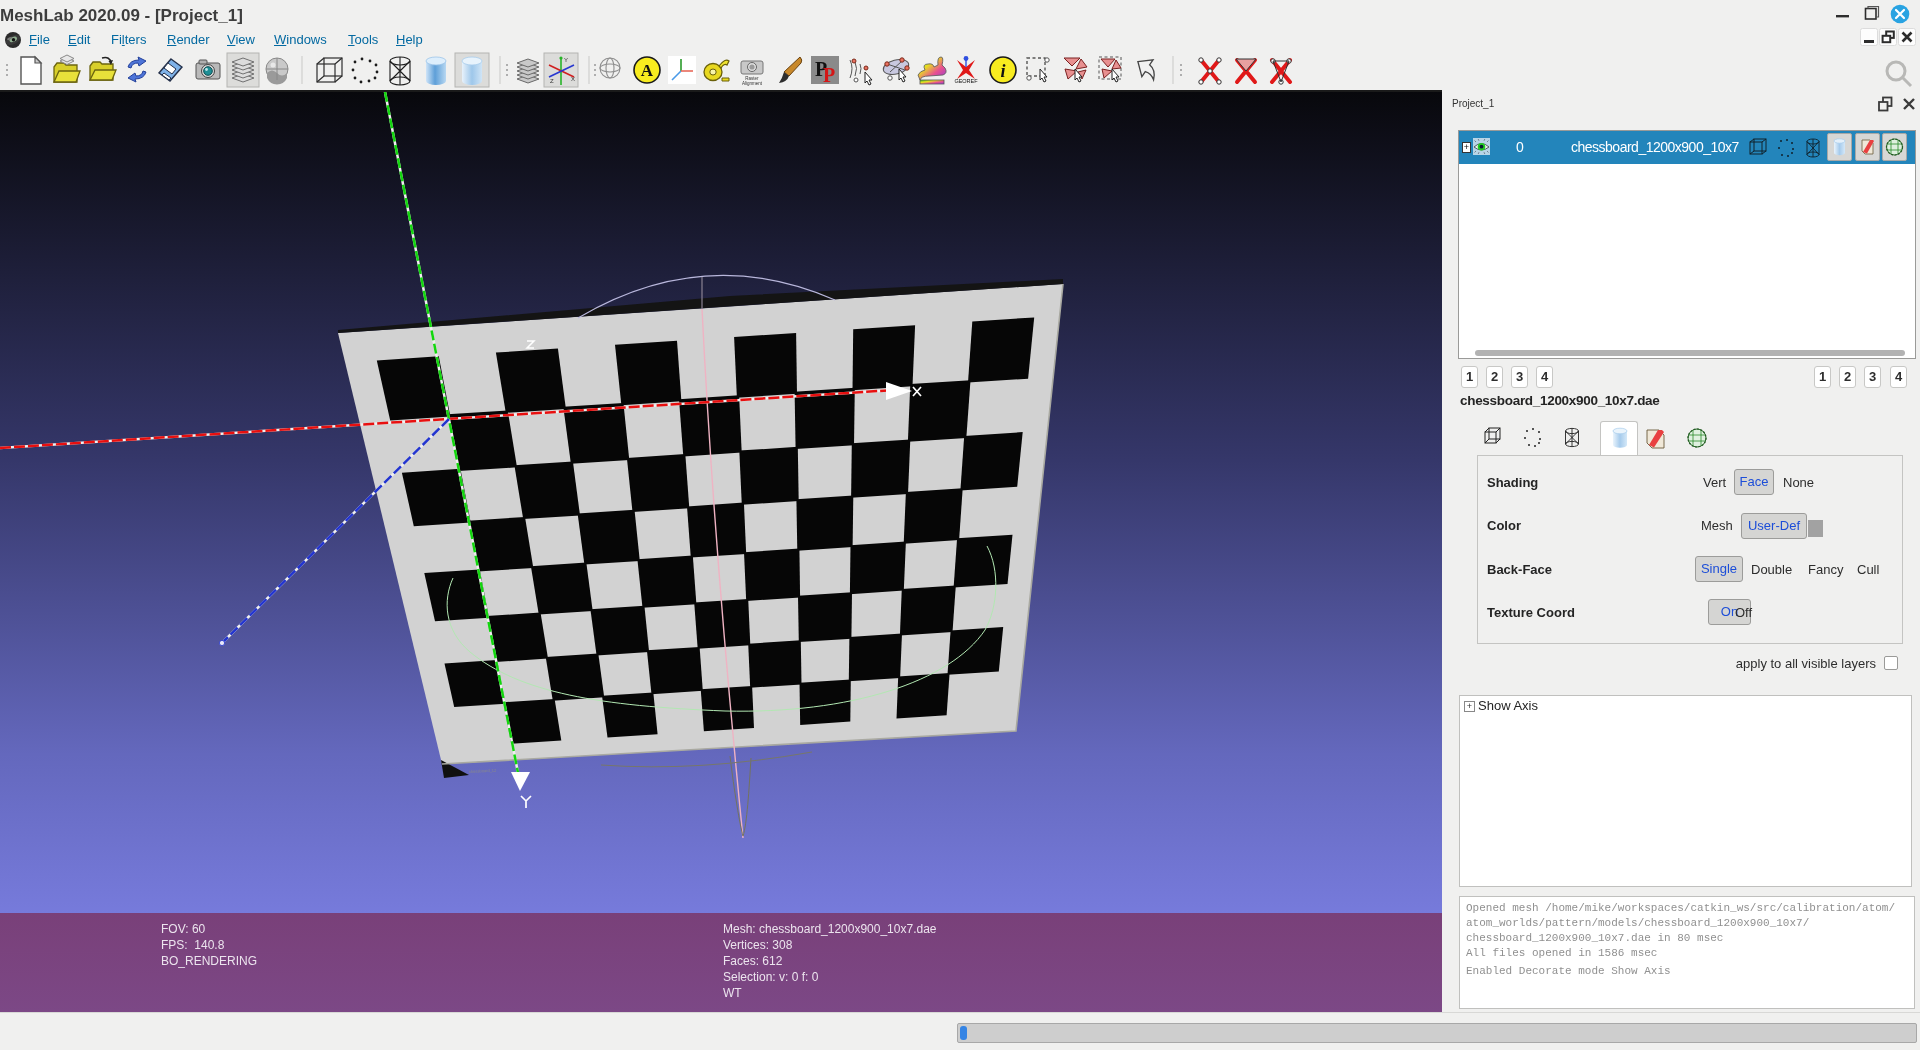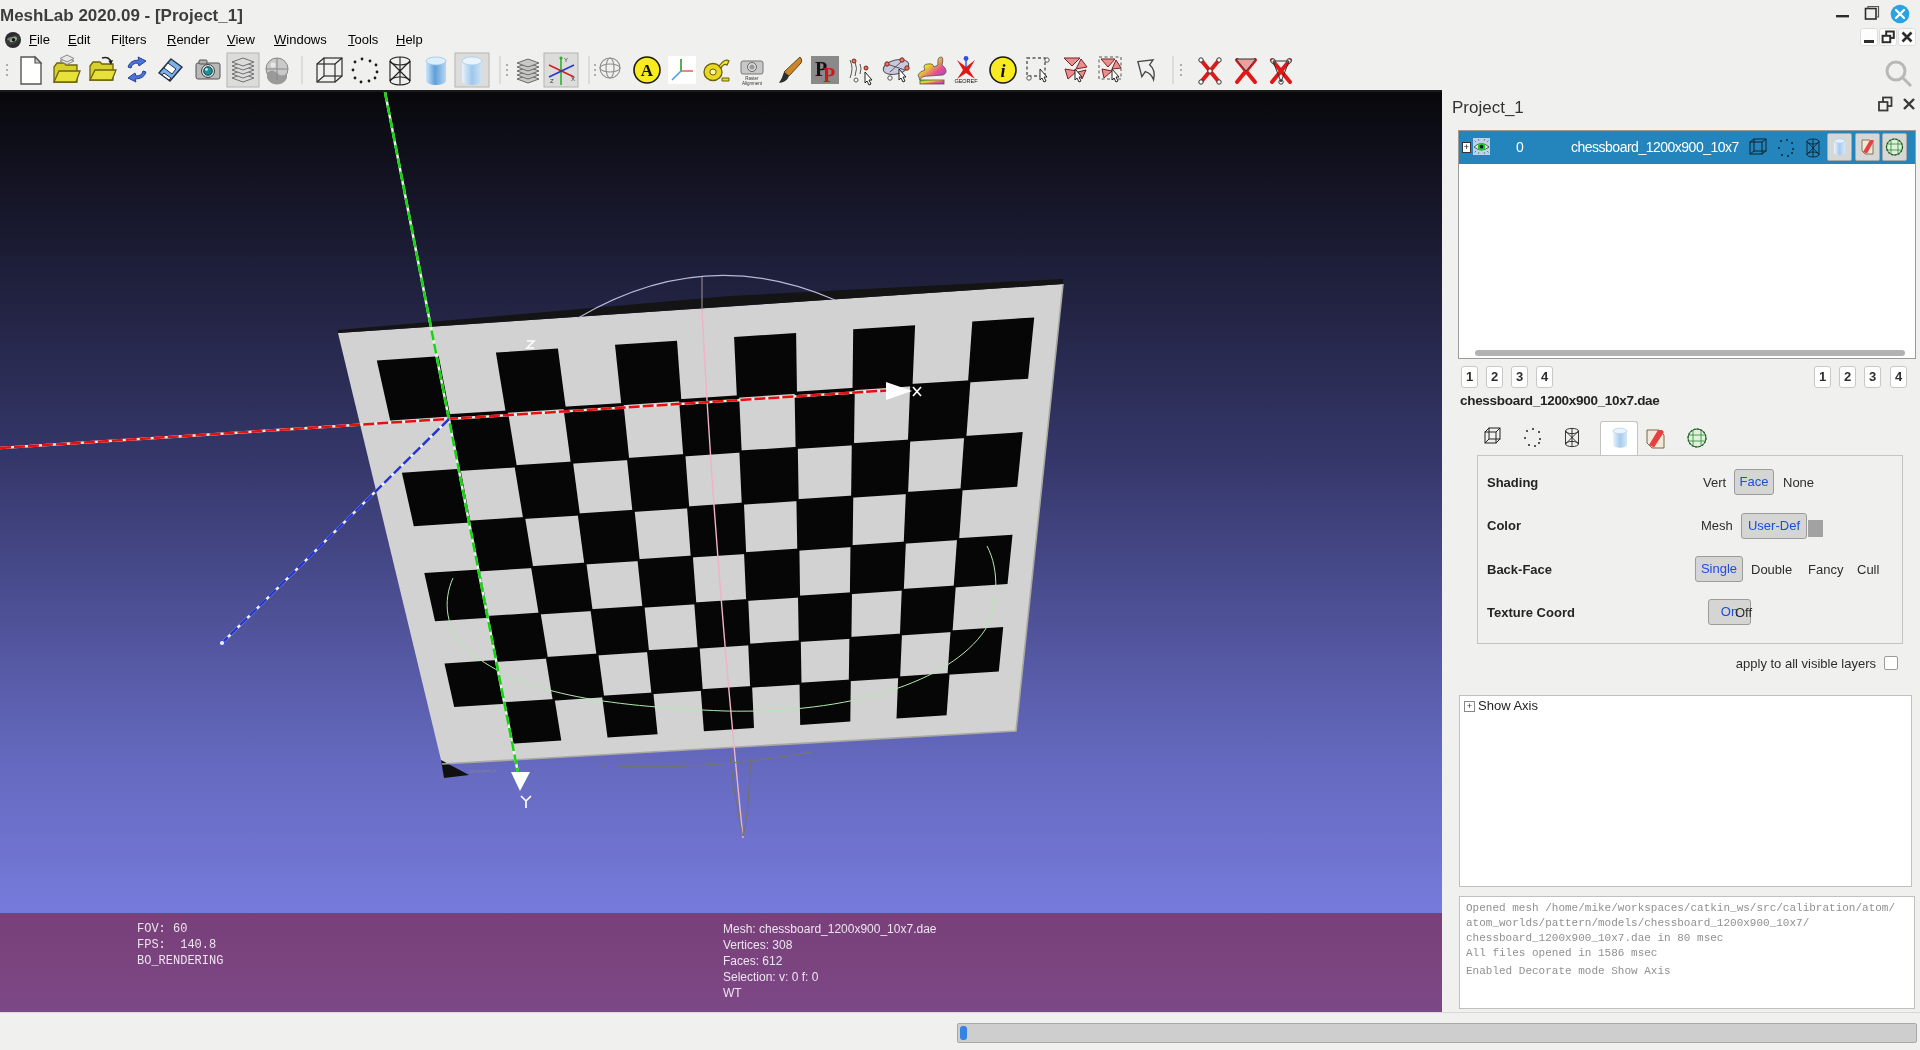--- a/index.html
+++ b/index.html
@@ -2,21 +2,21 @@
 <html><head>
 <meta charset="utf-8">
 <style>
 * { margin:0; padding:0; box-sizing:border-box; }
 html,body { width:1920px; height:1050px; overflow:hidden; background:#f0f0ef;
   font-family:"Liberation Sans", sans-serif; }
 #titlebar { position:absolute; left:0; top:0; width:1920px; height:28px; background:#f0f0ef; }
 #title { position:absolute; left:0; top:6px; width:1920px; text-align:left;
   font-size:17px; font-weight:bold; color:#3d3d3d; }
 #menubar { position:absolute; left:0; top:28px; width:1920px; height:24px; background:#f0f0ef;
-  font-size:13px; color:#000000; }
+  font-size:13px; color:#0369a1; }
 .mi { position:absolute; top:4px; }
 #toolbar { position:absolute; left:0; top:52px; width:1920px; height:38px; background:#f0f0ef; }
 #glwrap { position:absolute; left:0; top:92px; width:1442px; height:920px;
   background:linear-gradient(#08080c 0%, #35376a 40%, #6468bd 72%, #8286ee 100%); }
 #glsvg { position:absolute; left:0; top:0; }
 #infobar { position:absolute; left:0; top:821px; width:1442px; height:99px;
   background:linear-gradient(#794079, #7c4886); color:#ece4ee; font-size:12px; }
 #infobar div { position:absolute; white-space:pre; line-height:16px; }
 #panel { position:absolute; left:1442px; top:92px; width:478px; height:920px; background:#f0f0ef;
   color:#242424; }
@@ -422,32 +422,32 @@
 <circle cx="222" cy="643" r="2.6" fill="#e8e8f8" stroke="#2335cf" stroke-width="0.8"></circle>
 <polygon points="886,382 912,391 886,400" fill="#ffffff"></polygon>
 <polygon points="511,772 530,772 520,791" fill="#ffffff"></polygon>
 <path d="M913,387 L921,396 M921,387 L913,396" stroke="#ffffff" stroke-width="1.7" fill="none"></path>
 <path d="M521,796 L526,801 M531,796 L526,801 M526,801 L526,808" stroke="#ffffff" stroke-width="1.7" fill="none"></path>
 <path d="M527,341 L534,341 L527,348 L534,348" stroke="#ffffff" stroke-width="1.5" fill="none"></path>
 <text x="469" y="773" font-size="4" fill="#8a8a8a" transform="rotate(-3 469 773)" font-family="Liberation Sans, sans-serif">chessboard_12</text>
 </g>
   </svg>
   <div id="infobar">
-    <div style="left:137px; top:8px;font-family:Liberation Mono, monospace;">FOV: 60
+    <div style="left:161px; top:8px;">FOV: 60
 FPS:  140.8
 BO_RENDERING</div>
     <div style="left:723px; top:8px;">Mesh: chessboard_1200x900_10x7.dae
 Vertices: 308
 Faces: 612
 Selection: v: 0 f: 0
 WT</div>
   </div>
 </div>
 <div id="panel">
-  <div style="position:absolute; left:10px; top:6px; font-size:17px; color:#333;">Project_1</div>
+  <div style="position:absolute; left:10px; top:6px; font-size:10px; color:#333;">Project_1</div>
   <svg style="position:absolute; left:434px; top:4px;" width="40" height="18" viewBox="0 0 40 18">
     <rect x="7" y="1.5" width="8.5" height="8.5" fill="none" stroke="#3a3a3a" stroke-width="1.8"></rect>
     <rect x="3" y="6" width="8.5" height="8.5" fill="#f0f0ef" stroke="#3a3a3a" stroke-width="1.8"></rect>
     <path d="M28 3 l10 10 M38 3 l-10 10" stroke="#3a3a3a" stroke-width="2.4"></path>
   </svg>
   <div style="position:absolute; left:16px; top:38px; width:458px; height:229px; background:#fff; border:1px solid #9a9a98;">
     <div style="position:absolute; left:0px; top:0px; width:456px; height:33px; background:#2385bb;">
       <div style="position:absolute; left:3px; top:11px; width:9px; height:11px; background:#fff; border:1px solid #333; font-size:9px; line-height:9px; text-align:center; color:#111;">+</div>
       <svg style="position:absolute; left:14px; top:7px;" width="17" height="17" viewBox="0 0 17 17">
         <rect width="17" height="17" fill="#b9d5e6"></rect>

